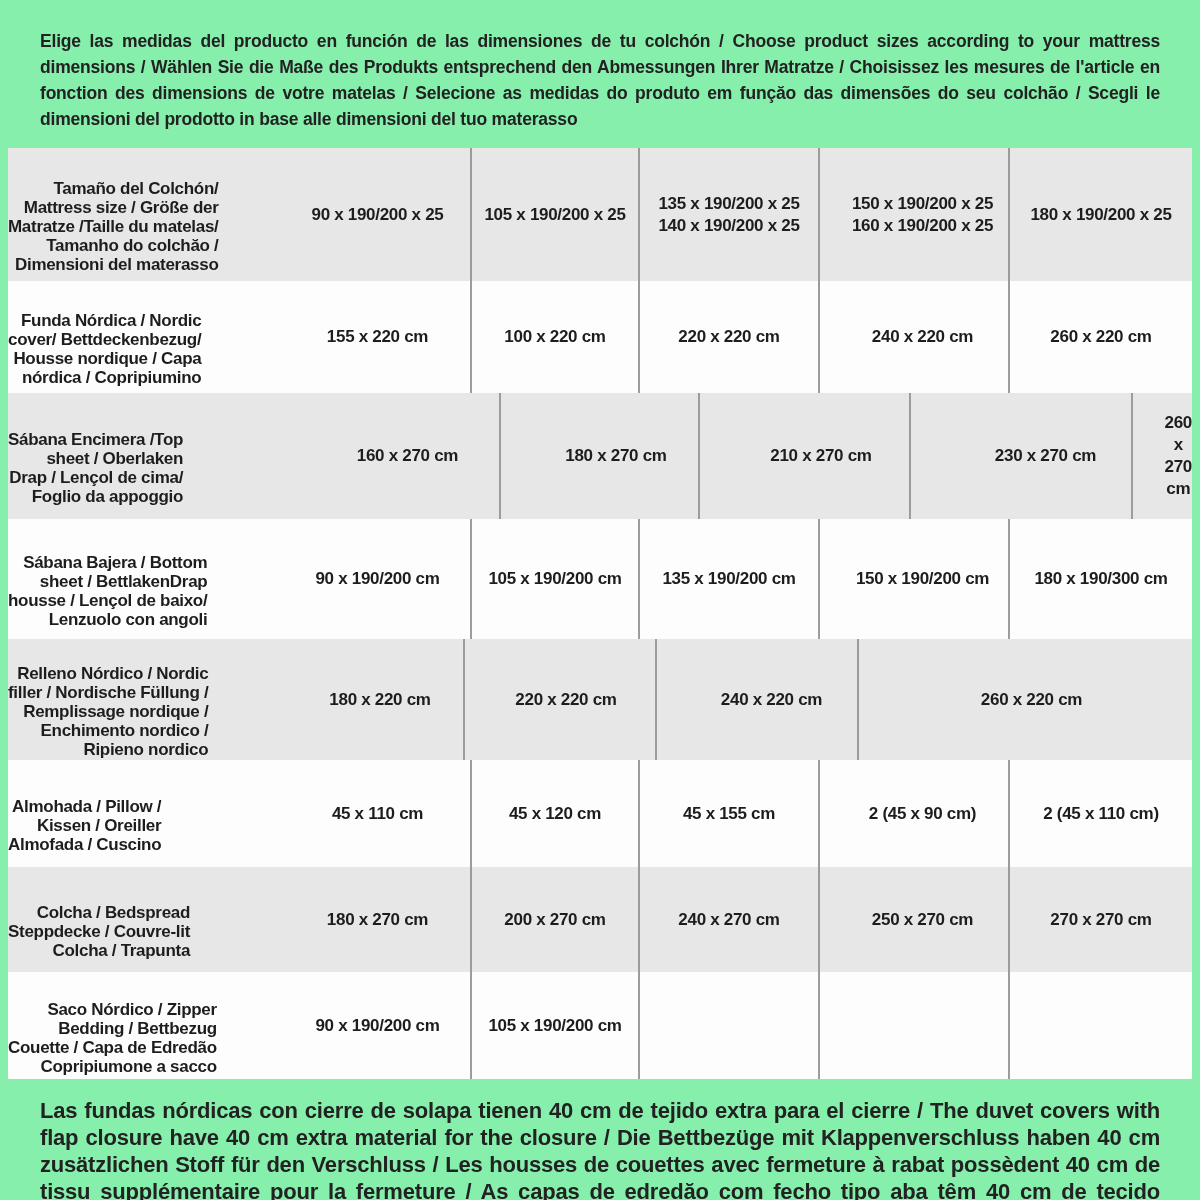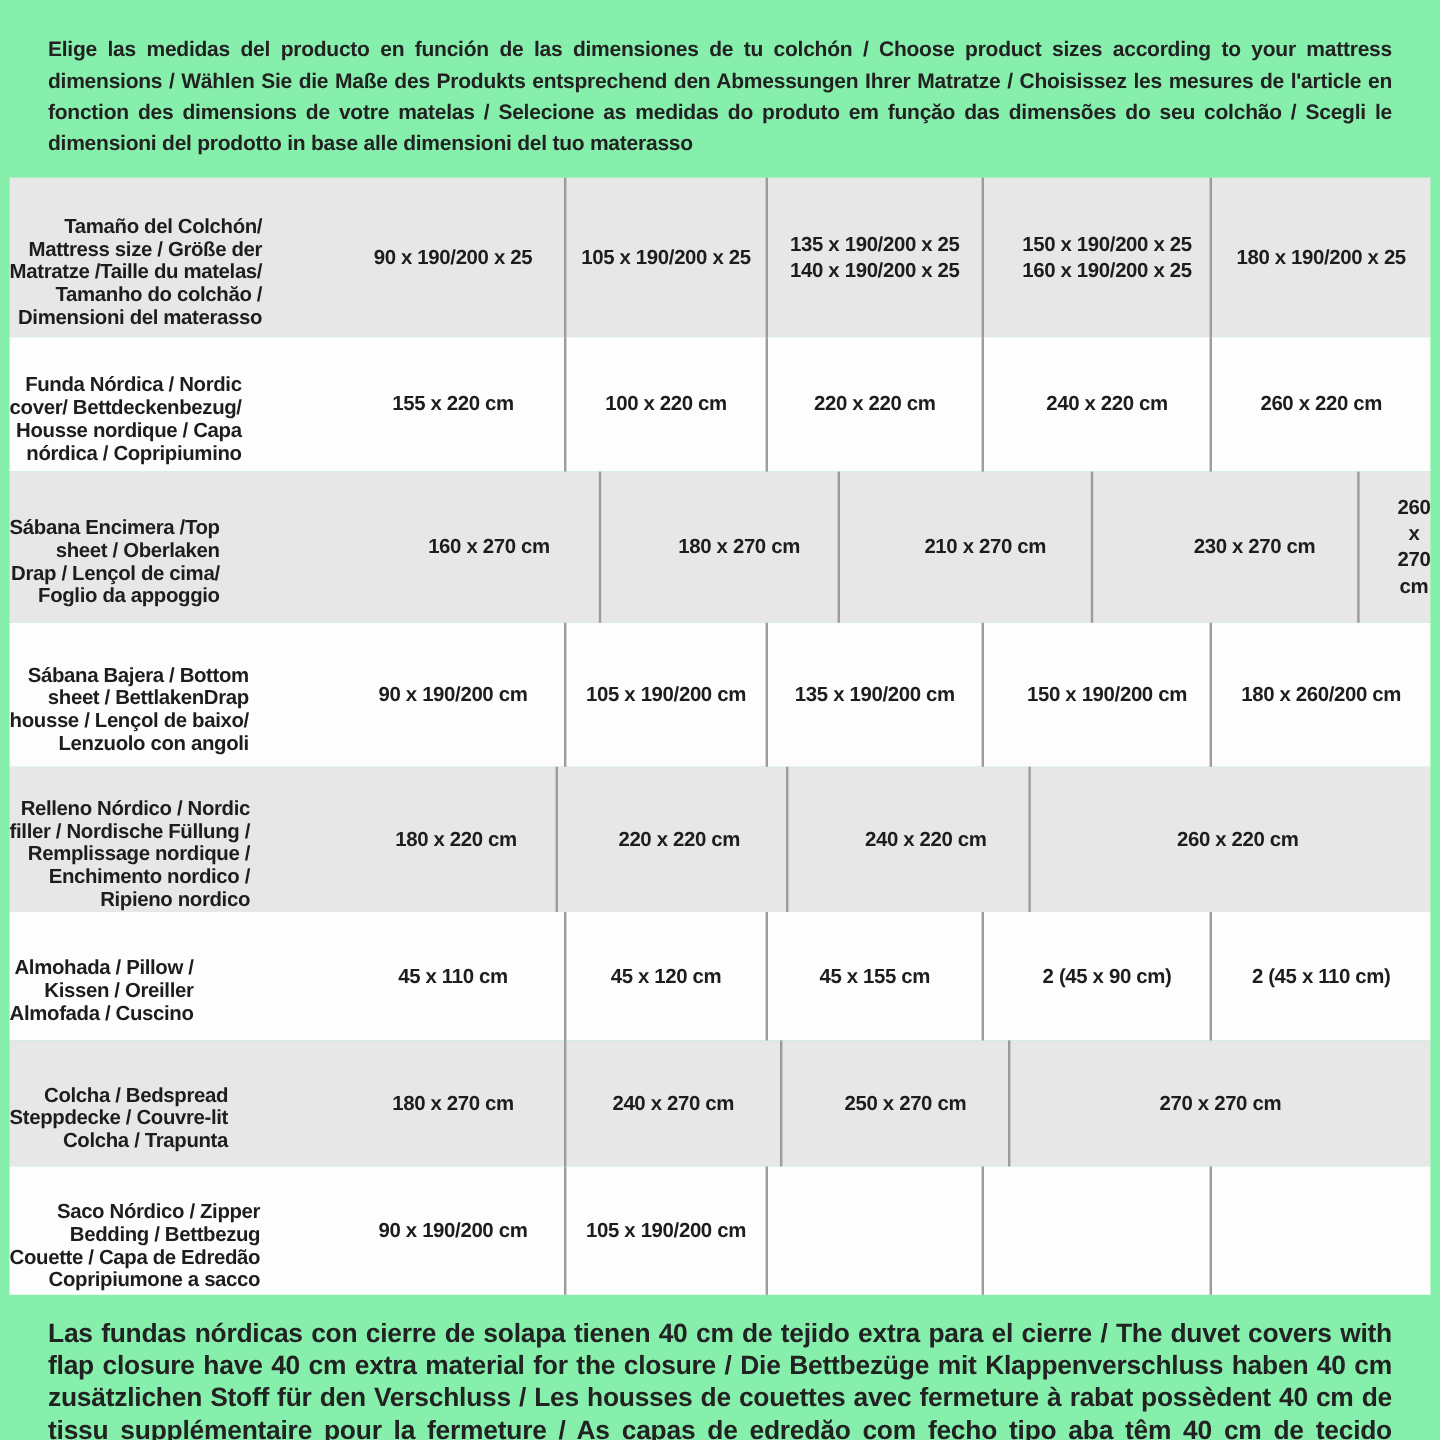--- a/index.html
+++ b/index.html
@@ -132,21 +132,21 @@
 
     <div class="t-row white r3">
       <div class="cell label-cell">Sábana Bajera / Bottom
 sheet / BettlakenDrap
 housse / Lençol de baixo/
 Lenzuolo con angoli</div>
       <div class="cell val-cell c2 div-r">90 x 190/200 cm</div>
       <div class="cell val-cell c3 div-r">105 x 190/200 cm</div>
       <div class="cell val-cell c4 div-r">135 x 190/200 cm</div>
       <div class="cell val-cell c5 div-r">150 x 190/200 cm</div>
-      <div class="cell val-cell c6">180 x 260/200 cm</div>
+      <div class="cell val-cell c6">180 x 190/300 cm</div>
     </div>
 
     <div class="t-row gray r4">
       <div class="cell label-cell">Relleno Nórdico / Nordic
 filler / Nordische Füllung /
 Remplissage nordique /
 Enchimento nordico /
 Ripieno nordico</div>
       <div class="cell val-cell c3 div-r">180 x 220 cm</div>
       <div class="cell val-cell c4 div-r">220 x 220 cm</div>
@@ -163,20 +163,21 @@
       <div class="cell val-cell c4 div-r">45 x 155 cm</div>
       <div class="cell val-cell c5 div-r">2 (45 x 90 cm)</div>
       <div class="cell val-cell c6">2 (45 x 110 cm)</div>
     </div>
 
     <div class="t-row gray r6">
       <div class="cell label-cell">Colcha / Bedspread
 Steppdecke / Couvre-lit
 Colcha / Trapunta</div>
       <div class="cell val-cell c2 div-r">180 x 270 cm</div>
+      <div class="cell val-cell c3 div-r">200 x 270 cm</div>
       <div class="cell val-cell c4 div-r">240 x 270 cm</div>
       <div class="cell val-cell c5 div-r">250 x 270 cm</div>
       <div class="cell val-cell c6">270 x 270 cm</div>
     </div>
 
     <div class="t-row white r7">
       <div class="cell label-cell">Saco Nórdico / Zipper
 Bedding / Bettbezug
 Couette  / Capa de Edredão
 Copripiumone a sacco</div>

